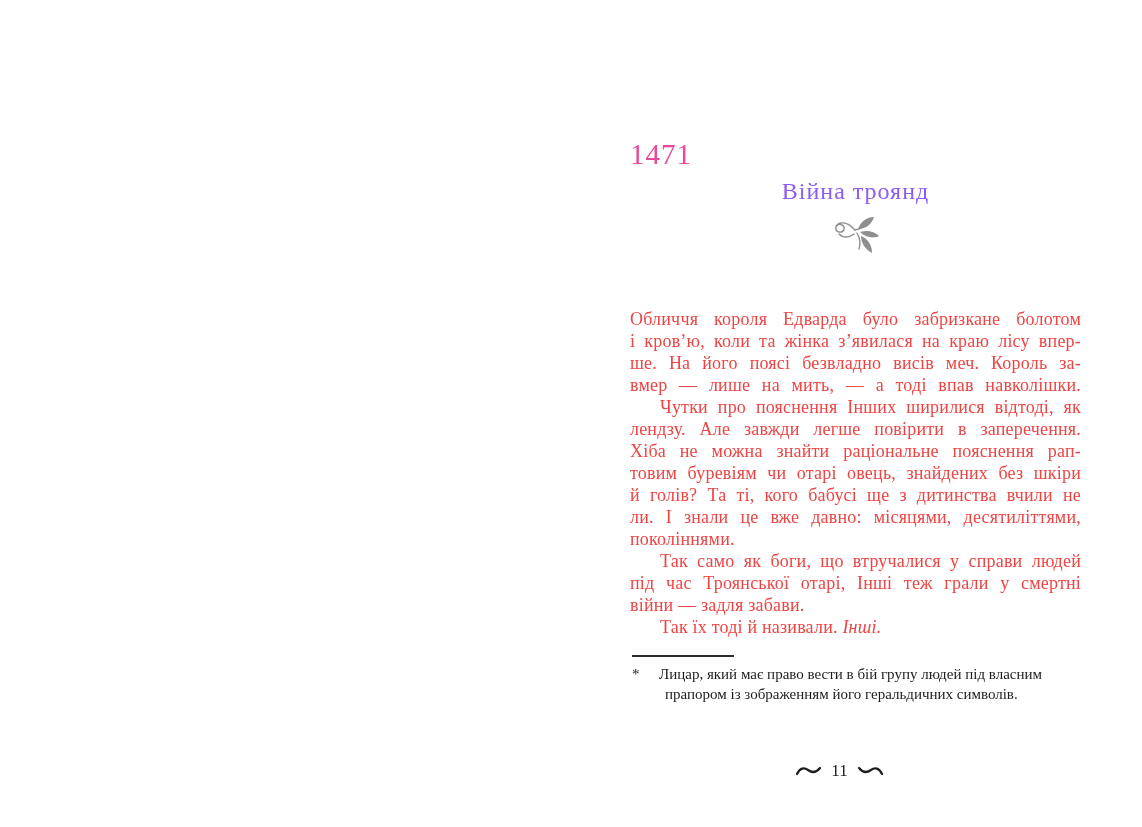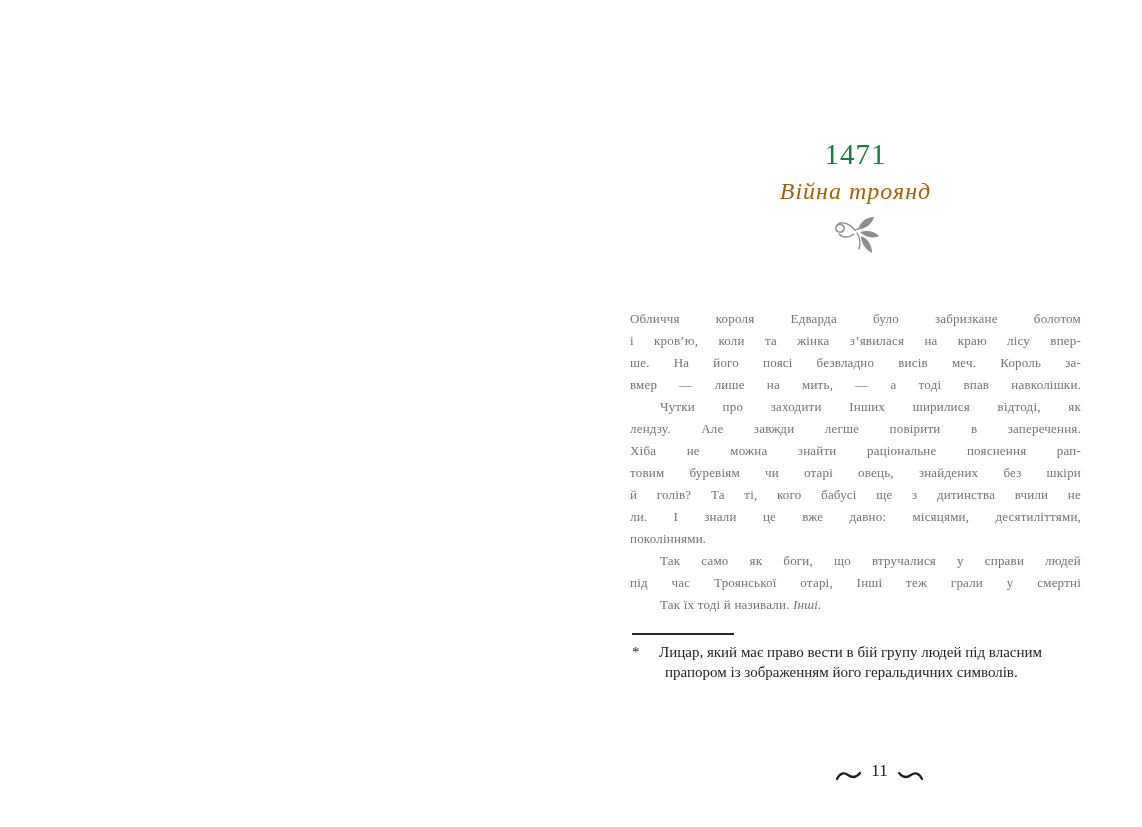--- a/index.html
+++ b/index.html
@@ -14,49 +14,48 @@
     color: #1d1d1d;
   }
   .page-column {
     position: absolute;
     left: 630px;
     top: 0;
     width: 451px;
     padding-top: 136px;
   }
   .chapter-year {
-    text-align: center;
+    text-align: left;
     font-size: 29px;
     line-height: 36px;
     font-weight: normal;
     letter-spacing: 1px;
-    color: #15803d;
+    color: #ec4899;
   }
   .chapter-title {
     margin-top: 4px;
     text-align: center;
-    font-style: italic;
     font-size: 24px;
     line-height: 30px;
     letter-spacing: 1px;
-    color: #a16207;
+    color: #8b5cf6;
   }
   .ornament-wrap {
     margin-top: 10px;
     height: 40px;
     display: flex;
     justify-content: center;
     align-items: flex-start;
   }
   .body-text {
     margin-top: 52px;
-    font-size: 13px;
+    font-size: 18px;
     line-height: 22px;
     letter-spacing: 0.2px;
-    color: #737373;
+    color: #ef4444;
   }
   .line {
     text-align: justify;
     text-align-last: justify;
     white-space: normal;
     height: 22px;
     overflow: hidden;
   }
   .line.short {
     text-align: right;
@@ -88,26 +87,26 @@
     height: 20px;
     overflow: hidden;
   }
   .footnote-line.short {
     text-align: left;
     text-align-last: left;
     margin-left: 6px;
   }
   .page-footer {
     position: absolute;
-    left: 654px;
+    left: 614px;
     top: 760px;
     width: 451px;
     display: flex;
     justify-content: center;
-    align-items: flex-end;
+    align-items: center;
     gap: 9px;
   }
   .page-number {
     font-size: 17px;
     line-height: 22px;
     color: #1d1d1d;
   }
   .swash { display: block; }
   .swash.flip { transform: scaleX(-1); }
 </style>
@@ -137,30 +136,31 @@
         </g>
       </svg>
     </div>
 
     <div class="body-text">
       <div class="line">Обличчя короля Едварда було забризкане болотом</div>
       <div class="line">і кров’ю, коли та жінка з’явилася на краю лісу впер-</div>
       <div class="line">ше. На його поясі безвладно висів меч. Король за-</div>
       <div class="line">вмер — лише на мить, — а тоді впав навколішки.</div>
 
-      <div class="line indent">Чутки про заходити Інших ширилися відтоді, як</div>
+      <div class="line indent">Чутки про пояснення Інших ширилися відтоді, як</div>
       <div class="line">лендзу. Але завжди легше повірити в заперечення.</div>
       <div class="line">Хіба не можна знайти раціональне пояснення рап-</div>
       <div class="line">товим буревіям чи отарі овець, знайдених без шкіри</div>
       <div class="line">й голів? Та ті, кого бабусі ще з дитинства вчили не</div>
       <div class="line">ли. І знали це вже давно: місяцями, десятиліттями,</div>
       <div class="line short">поколіннями.</div>
 
       <div class="line indent">Так само як боги, що втручалися у справи людей</div>
       <div class="line">під час Троянської отарі, Інші теж грали у смертні</div>
+      <div class="line short">війни — задля забави.</div>
 
       <div class="line short indent"><span>Так їх тоді й називали. </span><span class="ital">Інші.</span></div>
     </div>
 
     <div class="footnote-rule"></div>
 
     <div class="footnote">
       <span class="footnote-marker">*</span>
       <span class="footnote-body">
         <span class="footnote-line">Лицар, який має право вести в бій групу людей під власним</span>

